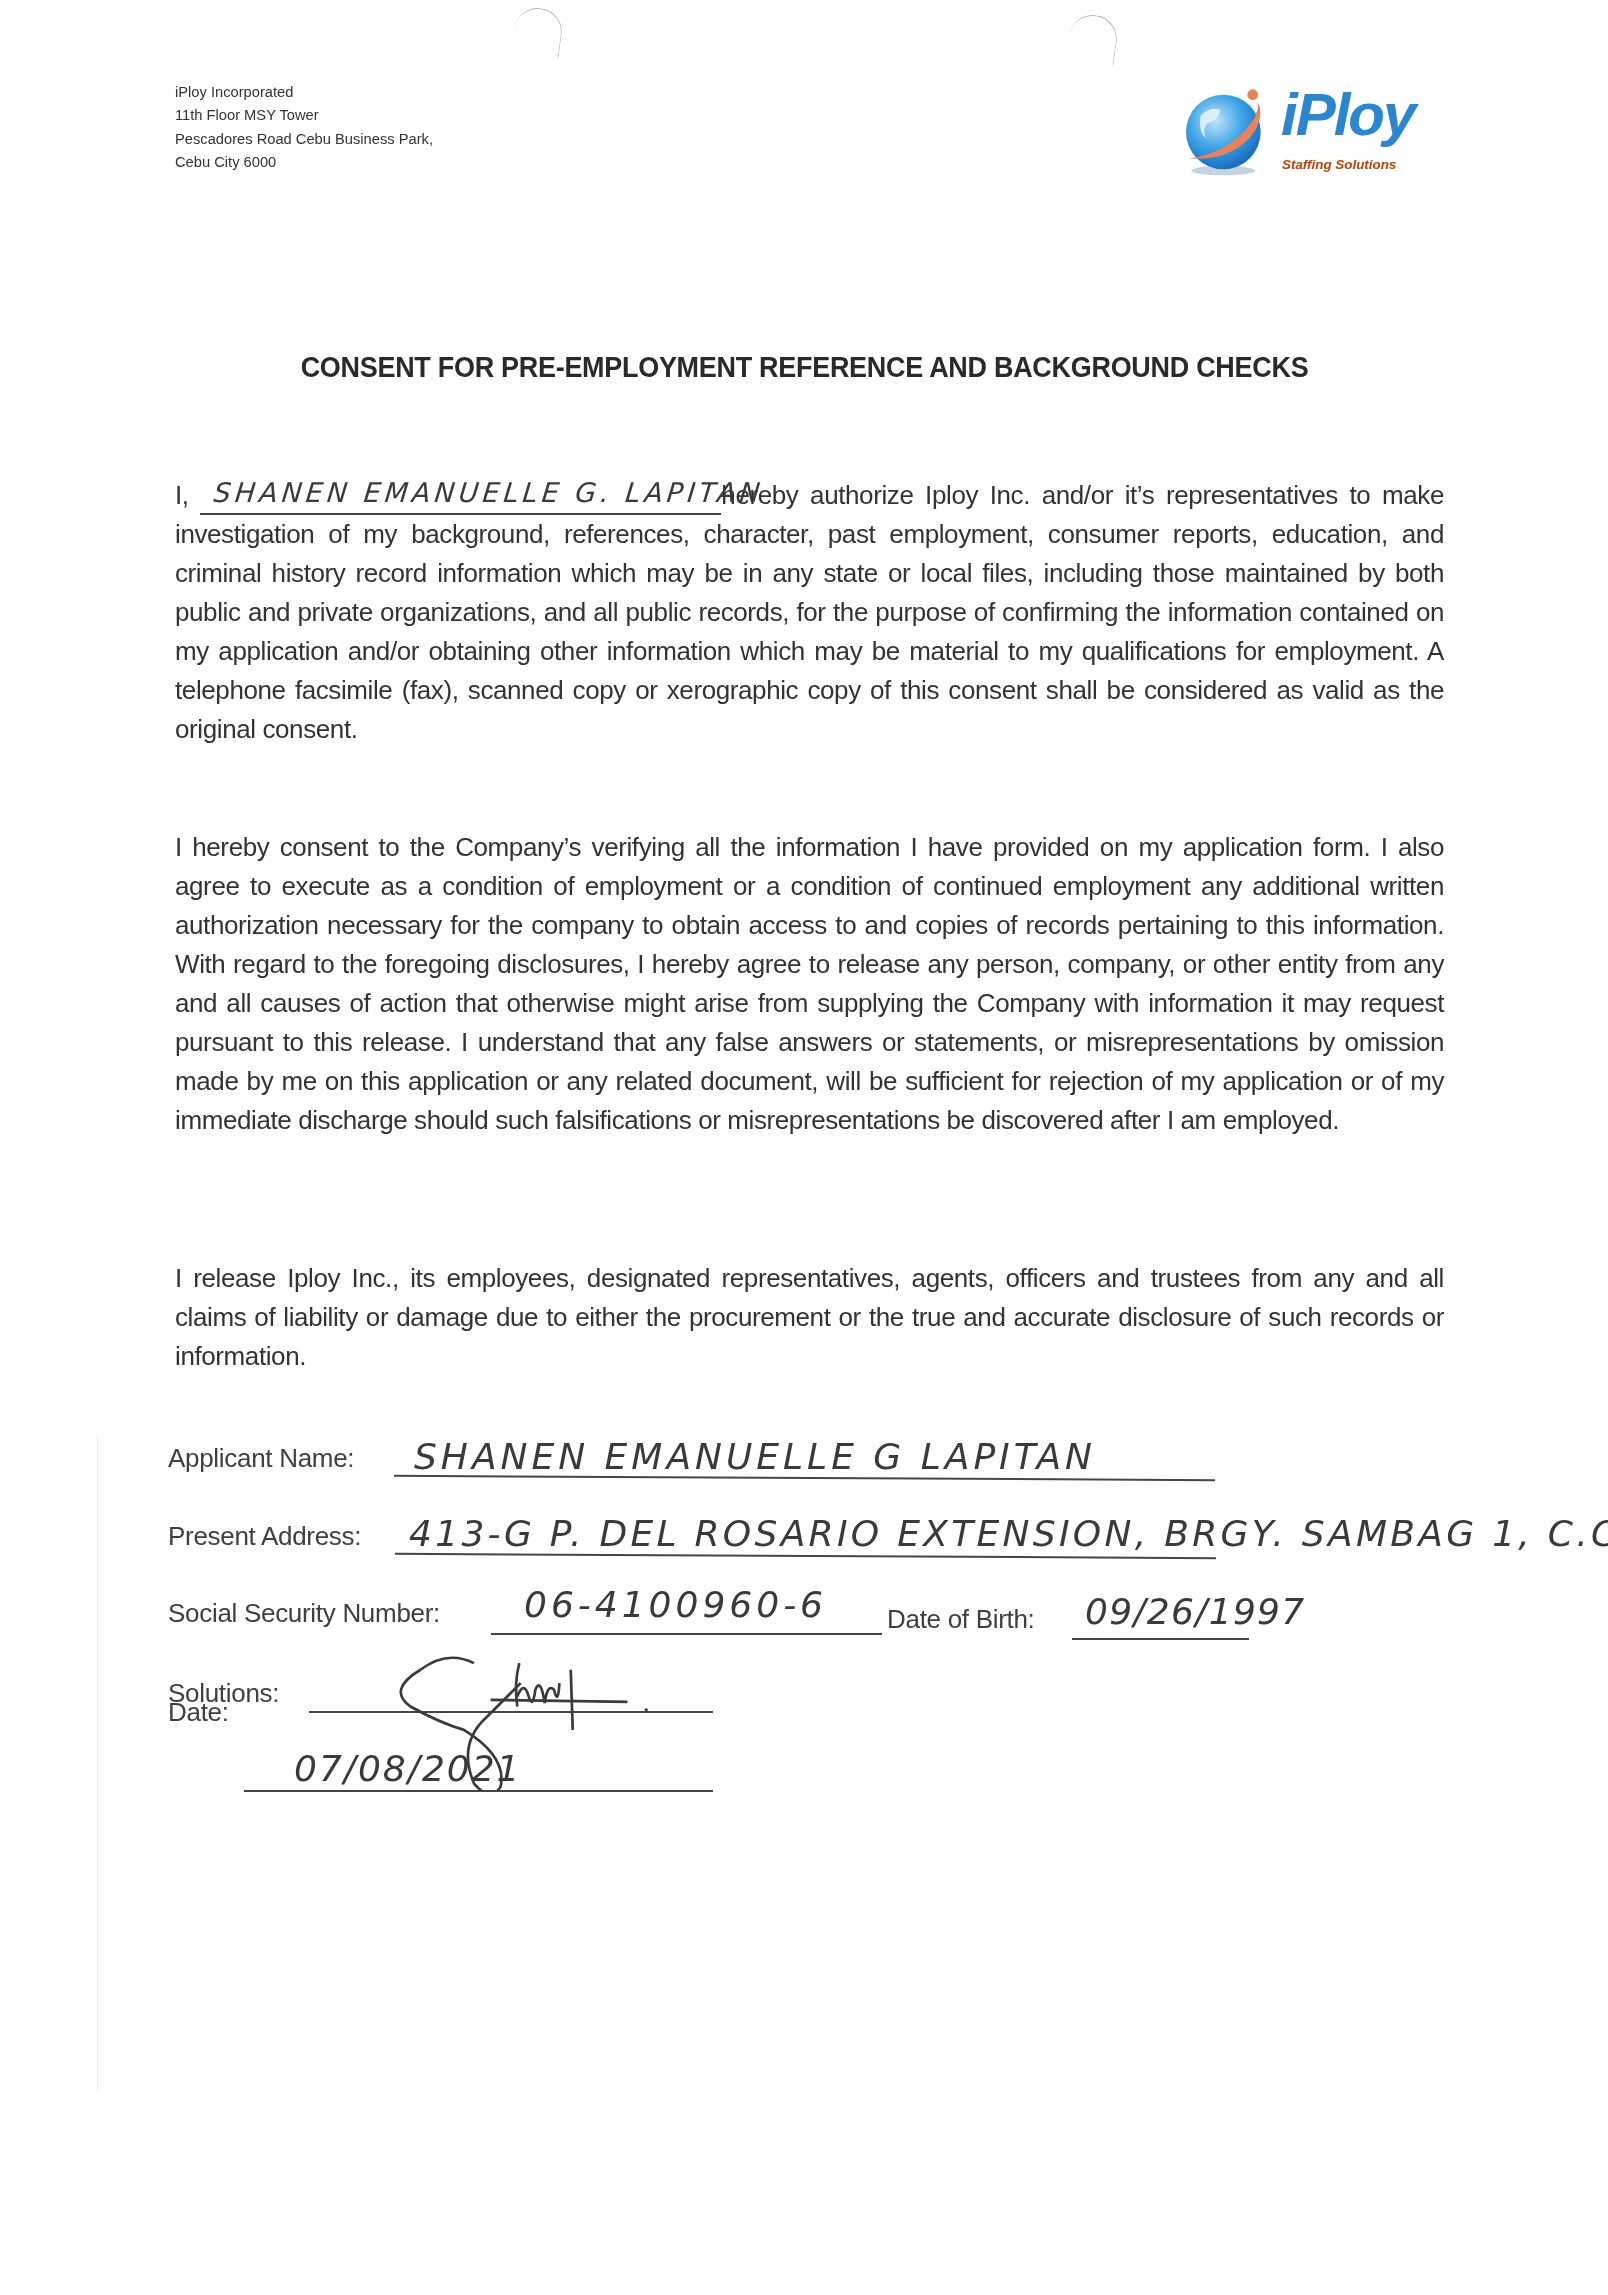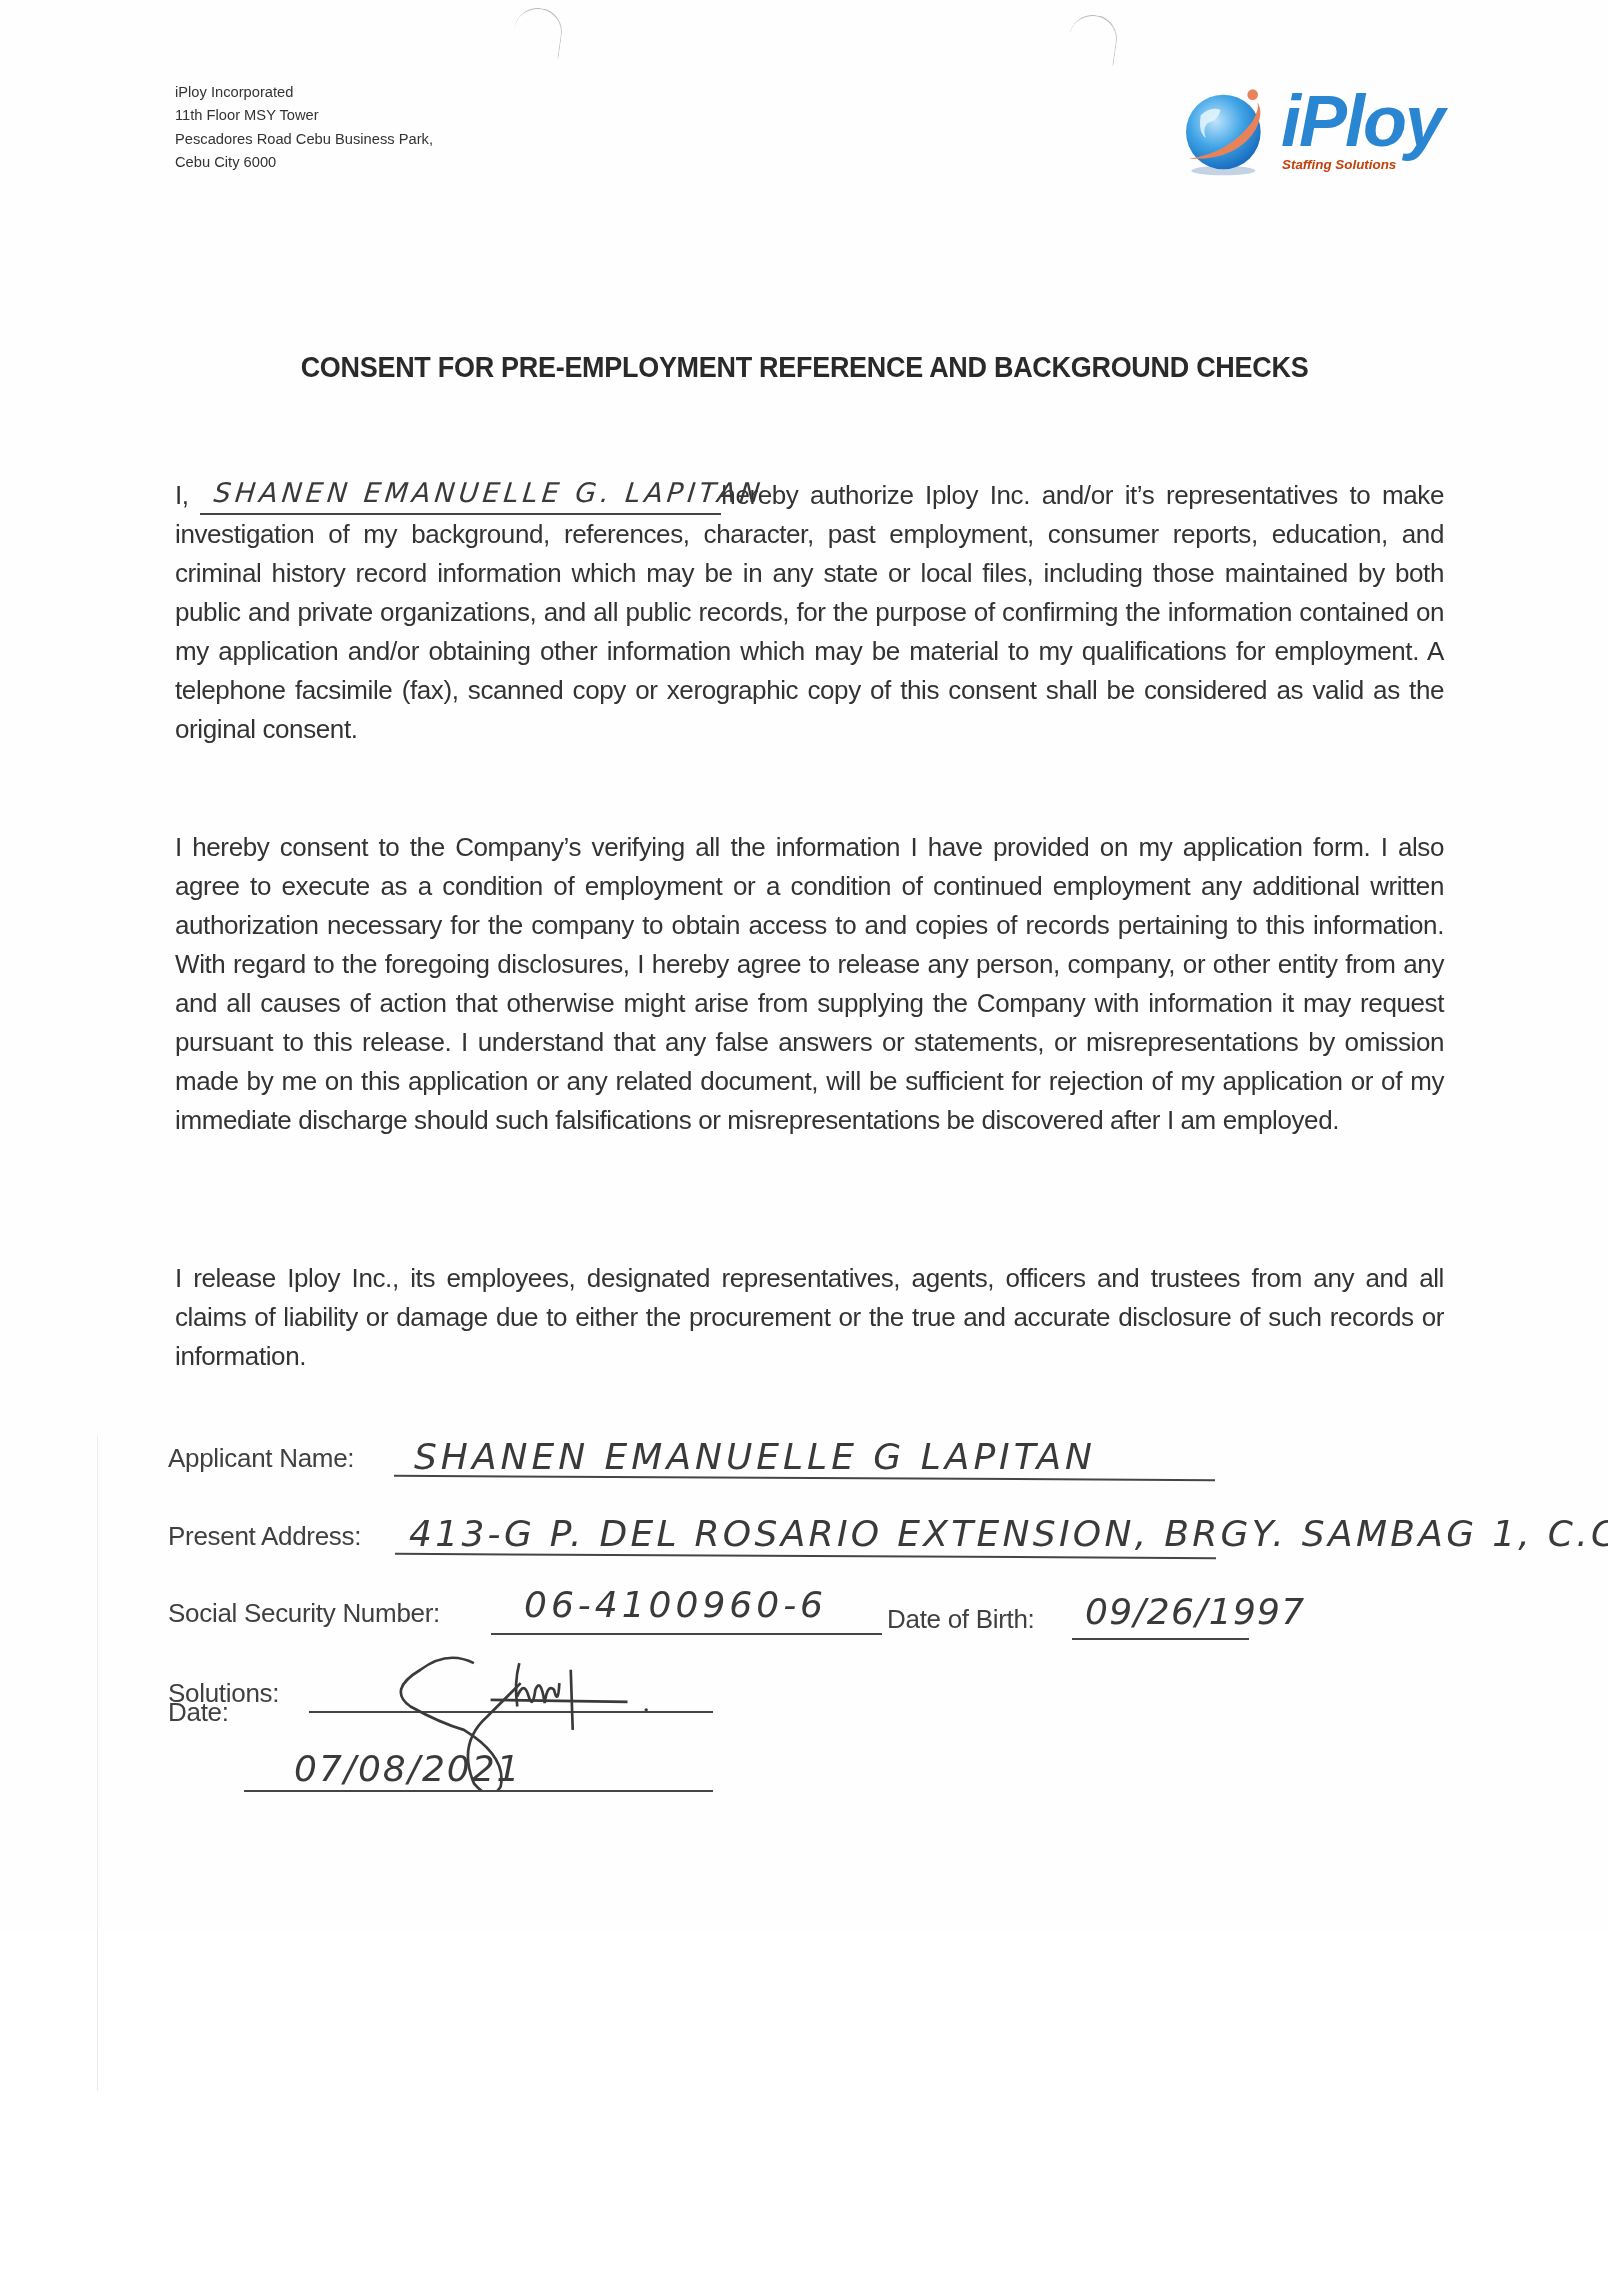--- a/index.html
+++ b/index.html
@@ -10,21 +10,21 @@
   .punch { position:absolute; width:47px; height:47px; border-top:1.3px solid #b8b8b8; border-right:1.3px solid #c8c8c8;
            border-radius:50% 50% 0 0; }
   .punch.p1 { left:514px; top:8px; transform:rotate(8deg); }
   .punch.p2 { left:1069px; top:14.7px; transform:rotate(8deg); }
 
   .addr { position:absolute; left:175px; top:81px; font-size:14.7px; line-height:23.4px; color:#333; }
   .addr div { white-space:nowrap; }
 
   .logo { position:absolute; left:1182px; top:85px; width:267px; height:94px; }
   .logo svg { width:100px; height:94px; position:absolute; left:0; top:0; }
-  .logo .brand { position:absolute; left:99px; top:-5.3px; font-size:72px; font-weight:bold; font-style:italic;
+  .logo .brand { position:absolute; left:99px; top:-5.3px; font-size:60px; font-weight:bold; font-style:italic;
                  color:#2a86d1; letter-spacing:-2px; font-family:"Liberation Sans", sans-serif; }
   .logo .tag { position:absolute; left:100px; top:72px; font-size:13.4px; font-weight:bold; font-style:italic;
                color:#c2410c; white-space:nowrap; }
 
   .title { position:absolute; left:0; width:1609px; top:351px; text-align:center; font-size:29px; font-weight:bold;
            color:#2a2a2a; letter-spacing:-0.3px; transform:scaleX(0.93); transform-origin:center; }
 
   .para { position:absolute; left:175px; width:1269px; font-size:26px; line-height:39px; color:#333;
           text-align:justify; letter-spacing:-0.4px; }
   .p1 { top:476px; }

